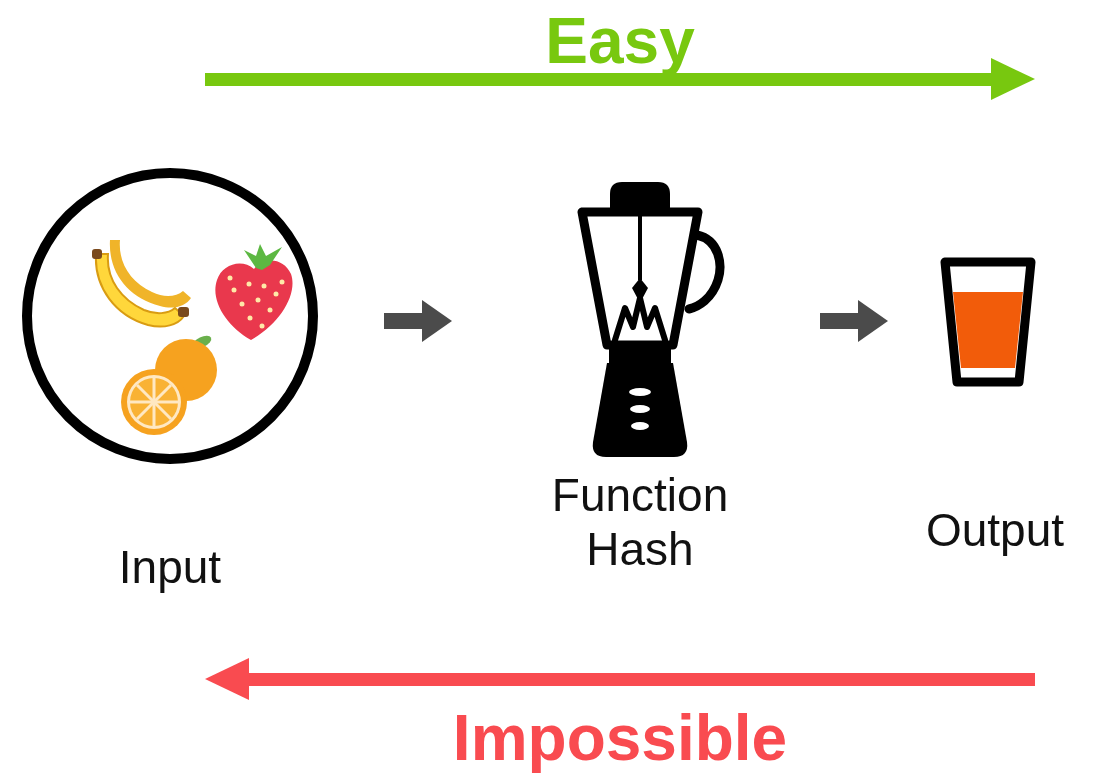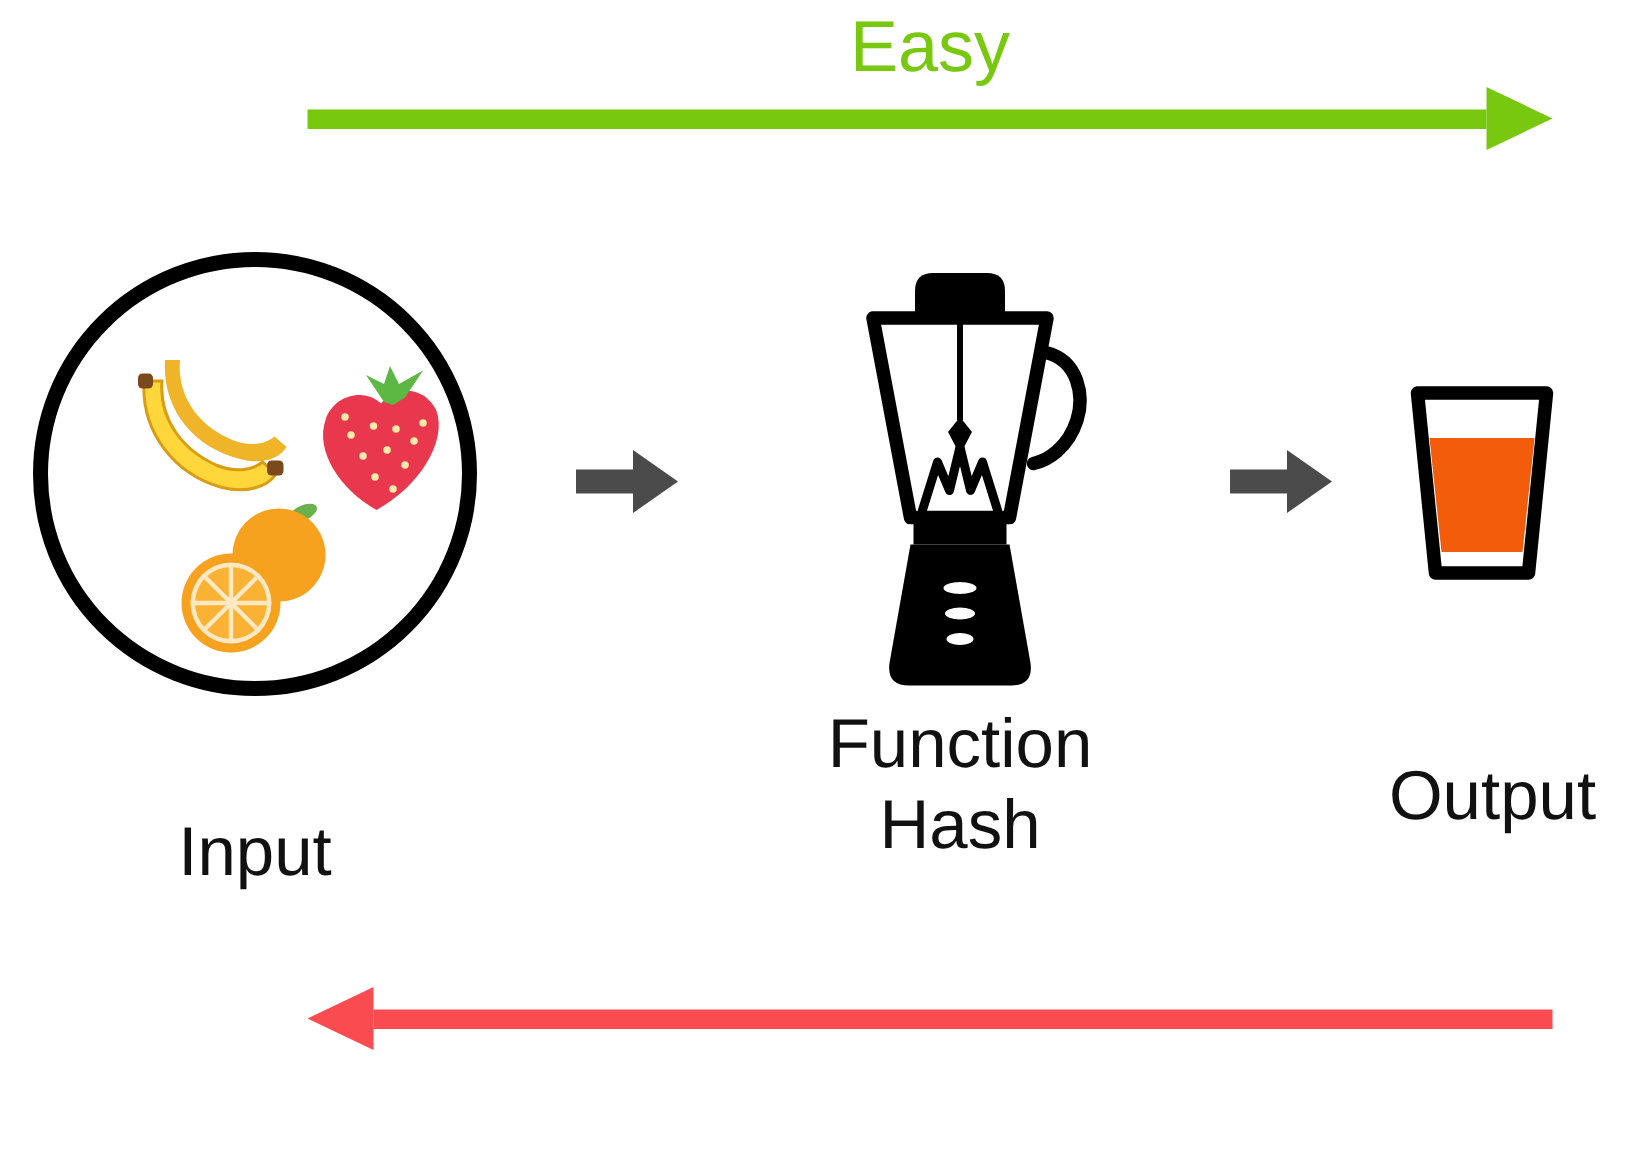--- a/index.html
+++ b/index.html
@@ -20,22 +20,22 @@
     position: absolute;
     text-align: center;
     color: #111111;
     font-size: 46px;
     line-height: 54px;
   }
 
   .accent-label {
     position: absolute;
     text-align: center;
-    font-weight: normal;
-    font-size: 48px;
+    font-weight: bold;
+    font-size: 64px;
   }
   .easy-color { color: var(--easy-green, #78c80f); }
   .impossible-color { color: var(--impossible-red, #f94b50); }
 
   .harrow {
     position: absolute;
     display: flex;
     align-items: center;
   }
   .harrow .shaft { flex: 1; height: 13px; }
@@ -150,14 +150,15 @@
     <path d="M15 36 L85 36 L77 112 L23 112 Z" style="fill:var(--juice-orange,#f25c0a)"></path>
   </svg>
 
   <div class="node-label" style="left:870px; top:503px; width:250px;">Output</div>
 
   <div class="harrow impossible-arrow" style="left:205px; top:658px; width:830px; height:42px;">
     <div class="head"></div>
     <div class="shaft"></div>
   </div>
 
+  <div class="accent-label impossible-color" style="left:205px; top:701px; width:830px;">Impossible</div>
 
 </div>
 
 </body></html>

